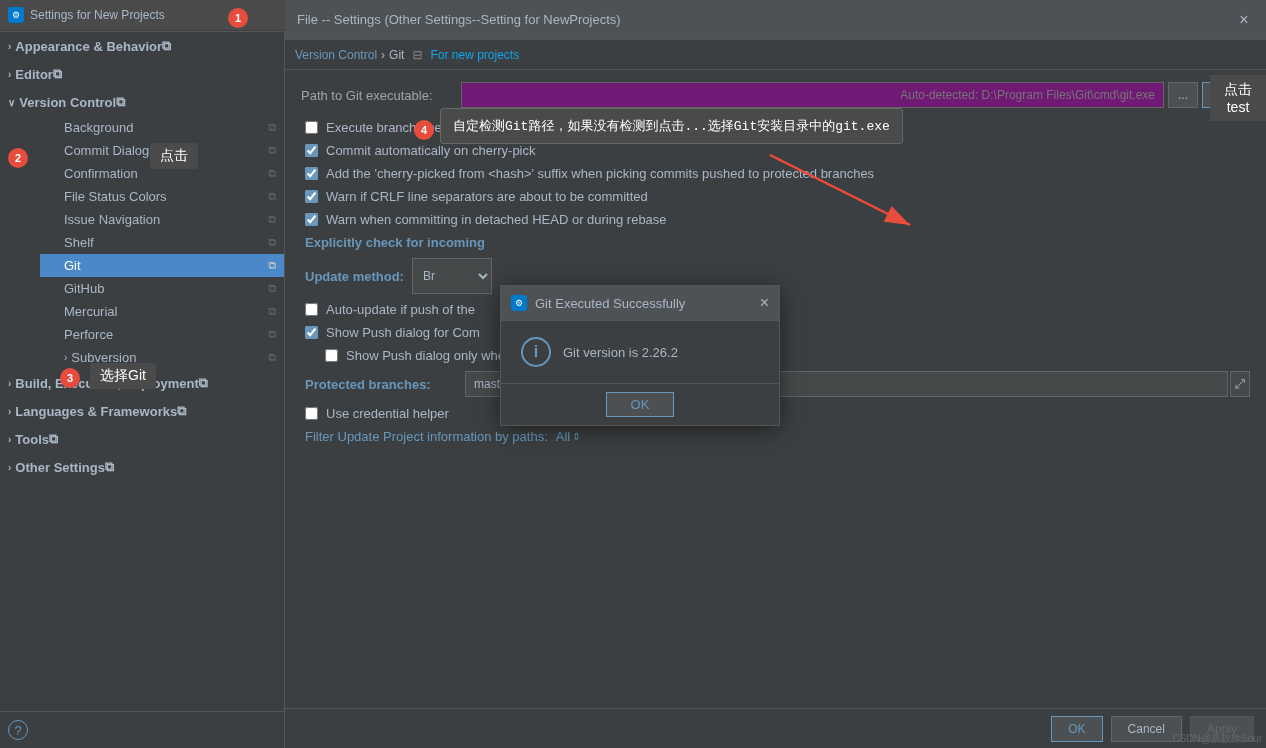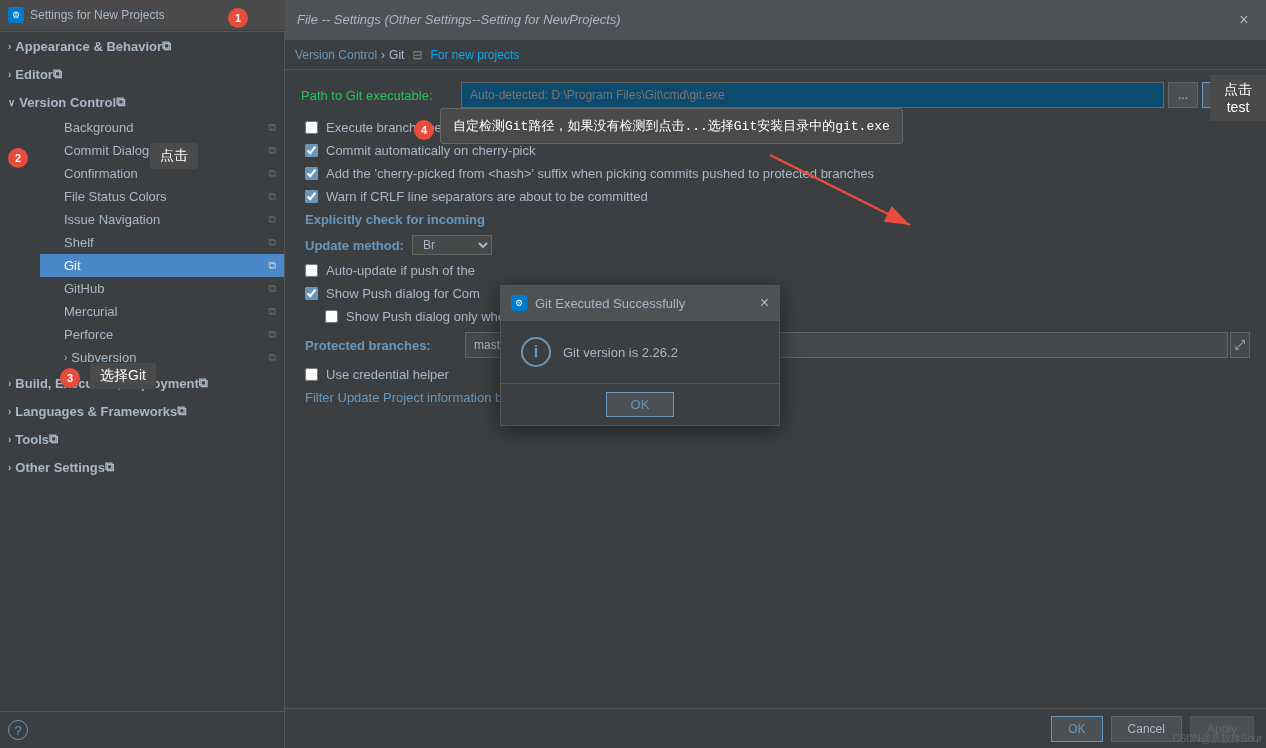--- a/index.html
+++ b/index.html
@@ -7,39 +7,39 @@
 
     
     .main-window { width: 1266px; height: 748px; background: #3c3f41; display: flex; flex-direction: column; position: relative; }
 
     
     .small-title-bar { position: absolute; top: 0; left: 0; width: 285px; height: 30px; background: #4a4a4a; display: flex; align-items: center; padding: 0 8px; font-size: 12px; color: #a9b7c6; z-index: 1; }
     .small-title-bar .app-icon { width: 16px; height: 16px; background: #007acc; border-radius: 3px; margin-right: 6px; display: flex; align-items: center; justify-content: center; font-size: 9px; color: white; }
 
     
     .main-title-bar { position: absolute; top: 0; left: 285px; right: 0; height: 40px; background: #4e5254; display: flex; align-items: center; padding: 0 12px; border-bottom: 1px solid #555; z-index: 2; }
-    .main-title-bar .title-text { flex: 1; font-size: 13px; color: #a9b7c6; font-style: italic; }
+    .main-title-bar .title-text { flex: 1; font-size: 13px; color: #a9b7c6; }
     .main-title-bar .close-btn { width: 20px; height: 20px; display: flex; align-items: center; justify-content: center; cursor: pointer; color: #a9b7c6; font-size: 16px; }
 
     
     .path-row { display: flex; align-items: center; margin-bottom: 12px; }
-    .path-label { min-width: 160px; color: #22c55e; font-size: 13px; }
-    .path-input { flex: 1; height: 26px; background: #0c4a6e; border: 1px solid #646464; color: #6897bb; padding: 0 8px; font-size: 12px; }
+    .path-label { min-width: 160px; color: #a3a3a3; font-size: 13px; }
+    .path-input { flex: 1; height: 26px; background: #701a75; border: 1px solid #646464; color: #6897bb; padding: 0 8px; font-size: 12px; text-align: right; }
     .path-browse { width: 30px; height: 26px; background: #4c5052; border: 1px solid #646464; color: #a9b7c6; cursor: pointer; display: flex; align-items: center; justify-content: center; font-size: 12px; margin: 0 4px; }
     .test-btn { height: 26px; padding: 0 12px; background: #4c5052; border: 1px solid #6897bb; color: #6897bb; cursor: pointer; font-size: 12px; }
 
     
     .checkbox-row { display: flex; align-items: center; margin-bottom: 8px; padding-left: 4px; }
     .checkbox-row input[type="checkbox"] { margin-right: 8px; accent-color: #6897bb; }
     .checkbox-row label { color: #a9b7c6; font-size: 13px; }
 
     
     .update-row { display: flex; align-items: center; margin-bottom: 8px; padding-left: 4px; }
     .update-label { color: #6897bb; font-weight: bold; font-size: 13px; margin-right: 8px; }
-    .update-select { height: 20px; background: #45494a; border: 1px solid #646464; color: #a9b7c6; padding: 0 6px; font-size: 12px; min-width: 80px; }
+    .update-select { height: 36px; background: #45494a; border: 1px solid #646464; color: #a9b7c6; padding: 0 6px; font-size: 12px; min-width: 80px; }
 
     
     .branches-row { display: flex; align-items: center; margin-bottom: 9px; padding-left: 4px; }
     .branches-label { min-width: 160px; color: #6897bb; font-weight: bold; font-size: 13px; }
     .branches-input { flex: 1; height: 26px; background: #45494a; border: 1px solid #646464; color: #a9b7c6; padding: 0 8px; font-size: 12px; }
     .expand-btn { width: 20px; height: 26px; background: #45494a; border: 1px solid #646464; color: #a9b7c6; display: flex; align-items: center; justify-content: center; cursor: pointer; margin-left: 2px; }
 
     
     .filter-row { display: flex; align-items: center; padding-left: 4px; }
     .filter-label { color: #6897bb; font-size: 13px; margin-right: 8px; }
@@ -242,20 +242,24 @@
       <label>Commit automatically on cherry-pick</label>
     </div>
     <div class="checkbox-row">
       <input type="checkbox" checked="" style="">
       <label>Add the 'cherry-picked from &lt;hash&gt;' suffix when picking commits pushed to protected branches</label>
     </div>
     <div class="checkbox-row">
       <input type="checkbox" checked="" style="">
       <label>Warn if CRLF line separators are about to be committed</label>
     </div>
+    <div class="checkbox-row">
+      <input type="checkbox" checked="" style="">
+      <label>Warn when committing in detached HEAD or during rebase</label>
+    </div>
 
     <div style="display:flex; align-items:center; margin-bottom:8px; padding-left:4px;">
       <span style="color:#6897bb; font-weight:bold;text-align:center;">Explicitly check for incoming</span>
     </div>
 
     <div class="update-row">
       <span class="update-label">Update method:</span>
       <select class="update-select">
         <option>Br</option>
       </select>

